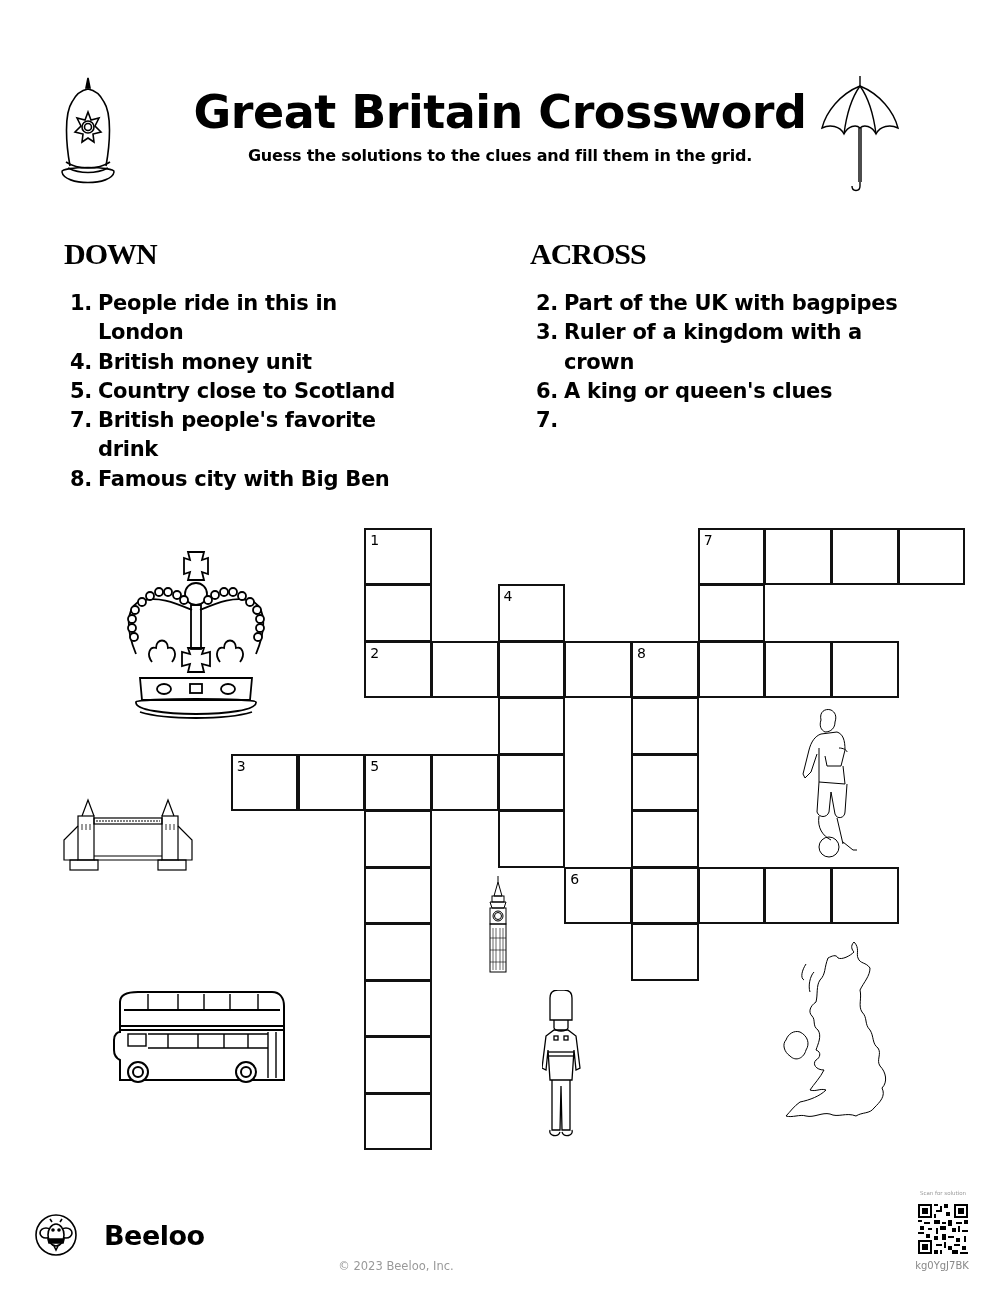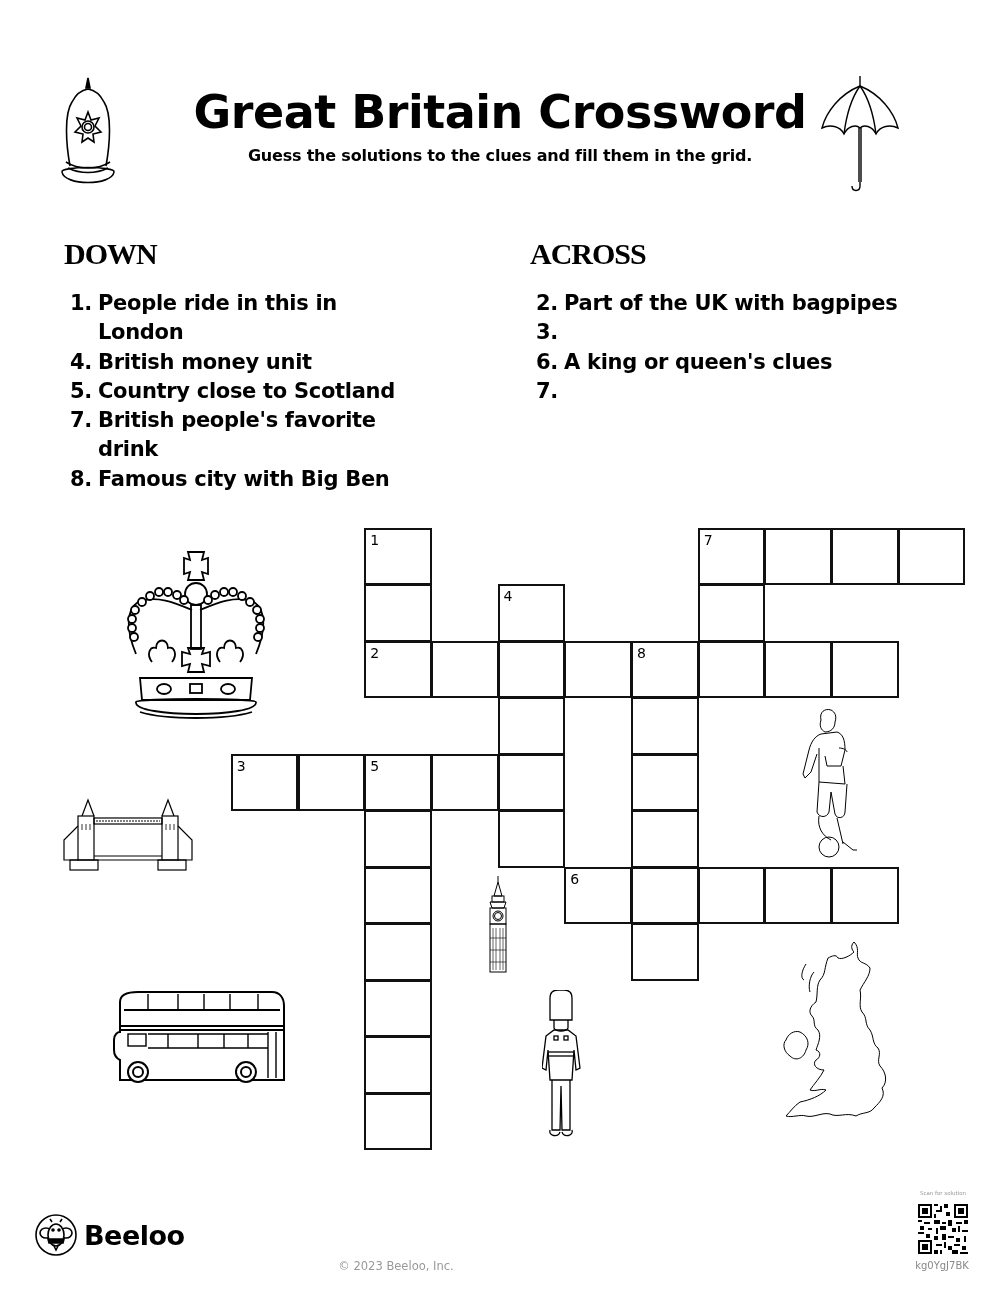--- a/index.html
+++ b/index.html
@@ -39,21 +39,21 @@
     }
     .cell-num {
       position: absolute; left: 4px; top: 2px;
       font-family: "DejaVu Sans", sans-serif; font-size: 14px; font-weight: normal; line-height: 16px;
     }
 
     .art { position: absolute; }
     .art svg { display: block; }
 
     .footer-logo { position: absolute; left: 34px; top: 1213px; display: flex; align-items: center; }
-    .logo-text { font-family: "DejaVu Sans", sans-serif; font-weight: bold; font-size: 27px; margin-left: 6px; letter-spacing: -0.5px; }
+    .logo-text { font-family: "DejaVu Sans", sans-serif; font-weight: bold; font-size: 27px; margin-left: 26px; letter-spacing: -0.5px; }
     .copyright {
       position: absolute; left: 0; width: 792px; top: 1259px; text-align: center;
       font-family: "DejaVu Sans", sans-serif; font-size: 11.5px; color: #999;
     }
     .qr-caption { position: absolute; left: 915px; top: 1190px; width: 56px; text-align: center; font-family: "DejaVu Sans", sans-serif; font-size: 5.5px; color: #999; }
     .qr-code { position: absolute; left: 918px; top: 1204px; }
     .qr-id { position: absolute; left: 912px; top: 1260px; width: 60px; text-align: center; font-family: "DejaVu Sans", sans-serif; font-size: 10px; color: #888; }
   </style>
 </head>
 <body>
@@ -114,20 +114,21 @@
 
 <div class="clue-col across">
   <div class="clue-heading">ACROSS</div>
   <ul class="clue-list">
     <li class="clue">
         <span class="clue-num">2.</span>
         <span class="clue-text">Part of the UK with bagpipes</span>
       </li>
     <li class="clue">
         <span class="clue-num">3.</span>
+        <span class="clue-text" style="max-width:310px">Ruler of a kingdom with a crown</span>
       </li>
     <li class="clue">
         <span class="clue-num">6.</span>
         <span class="clue-text">A king or queen's clues</span>
       </li>
     <li class="clue">
         <span class="clue-num">7.</span>
       </li>
   </ul>
 </div>

